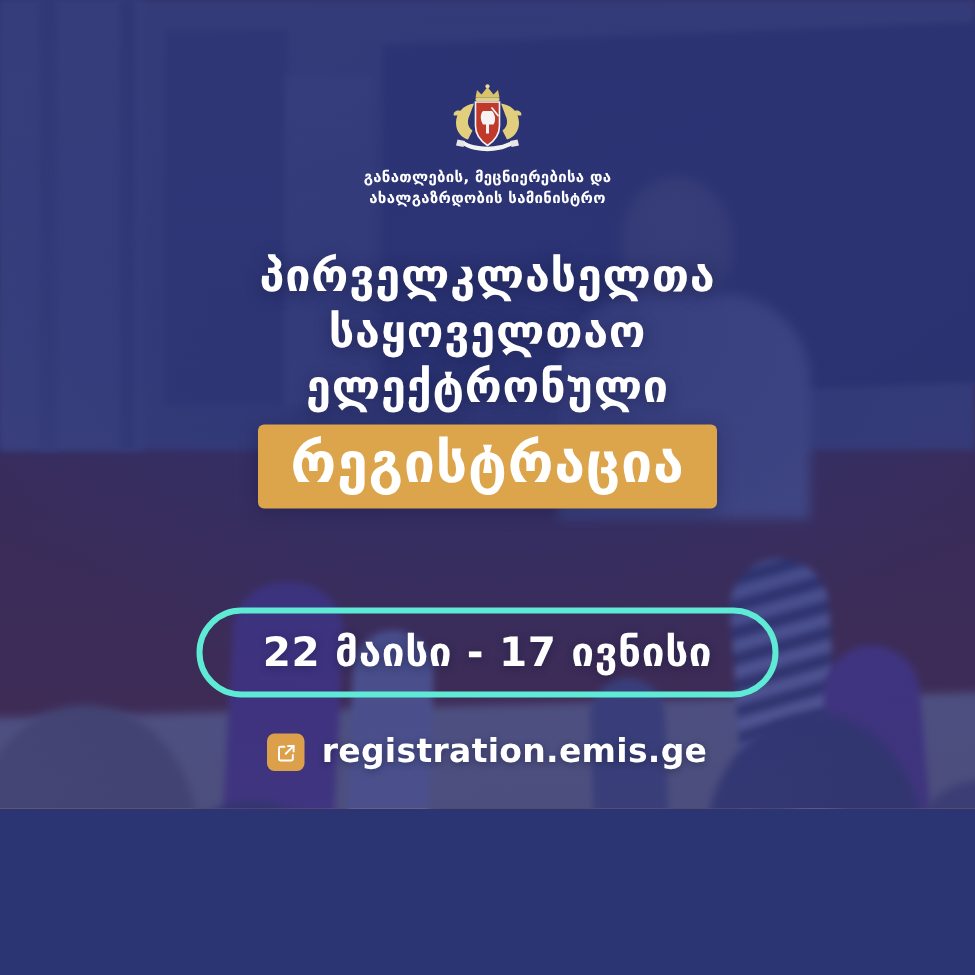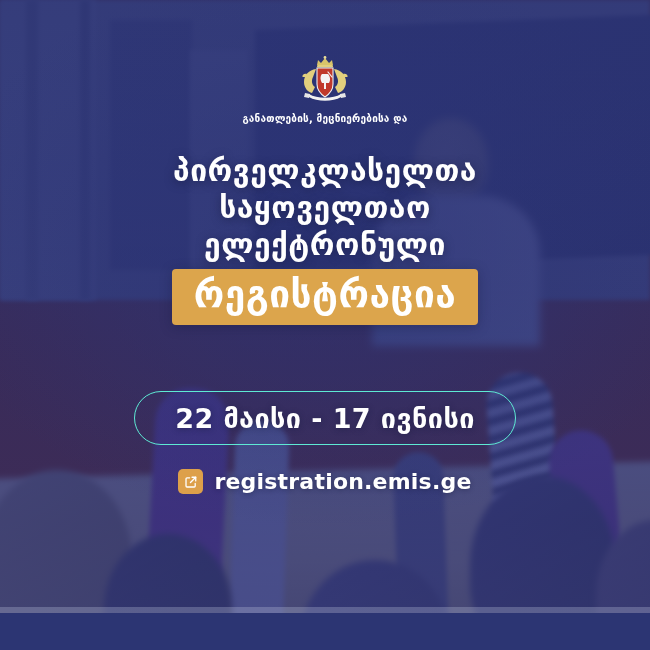--- a/index.html
+++ b/index.html
@@ -8,21 +8,21 @@
     background: #2c3573;
   }
   body {
     font-family: "DejaVu Sans", "Liberation Sans", sans-serif;
   }
 
   
   .poster {
     position: relative;
     width: 650px;
-    height: 613px;
+    height: 539px;
     overflow: hidden;
     background: #7f1d1d;
   }
 
   
   .photo {
     position: absolute;
     inset: 0;
     overflow: hidden;
   }
@@ -257,21 +257,21 @@
   }
 
   
   .date-pill {
     margin-top: 66px;
     display: inline-flex;
     align-items: center;
     justify-content: center;
     height: 52px;
     padding: 0 40px;
-    border: 1px solid #5eead4;
+    border: 4px solid #5eead4;
     border-radius: 30px;
     color: #ffffff;
     font-weight: bold;
     font-size: 27px;
     letter-spacing: 0.4px;
     text-shadow: 0 1px 6px rgba(20,24,60,0.45);
   }
 
   
   .url-row {
@@ -354,20 +354,21 @@
 
         <path d="M23 18 C21 20 21 24 23 27 L25 27 L25 33 L27 33 L27 27 L30 27 C32 24 31 20 29 18 Z" fill="#f4f4f4"></path>
         <path d="M29 16 L33 21" stroke="#f4f4f4" stroke-width="1.2" stroke-linecap="round"></path>
 
         <path d="M10 38 C18 43 34 43 42 38 L42 41 C34 46 18 46 10 41 Z" fill="#f2f2f2"></path>
         <path d="M6 37 L11 38 L10 42 L5 41 Z" fill="#e6e6e6"></path>
         <path d="M46 37 L41 38 L42 42 L47 41 Z" fill="#e6e6e6"></path>
       </svg>
       <div class="ministry">
         <div>განათლების, მეცნიერებისა და</div>
+        <div>ახალგაზრდობის სამინისტრო</div>
       </div>
     </div>
 
     <div class="headline">
       <span class="ln">პირველკლასელთა</span>
       <span class="ln">საყოველთაო</span>
       <span class="ln">ელექტრონული</span>
     </div>
 
     <div class="badge" style="background:#dca54c">რეგისტრაცია</div>

